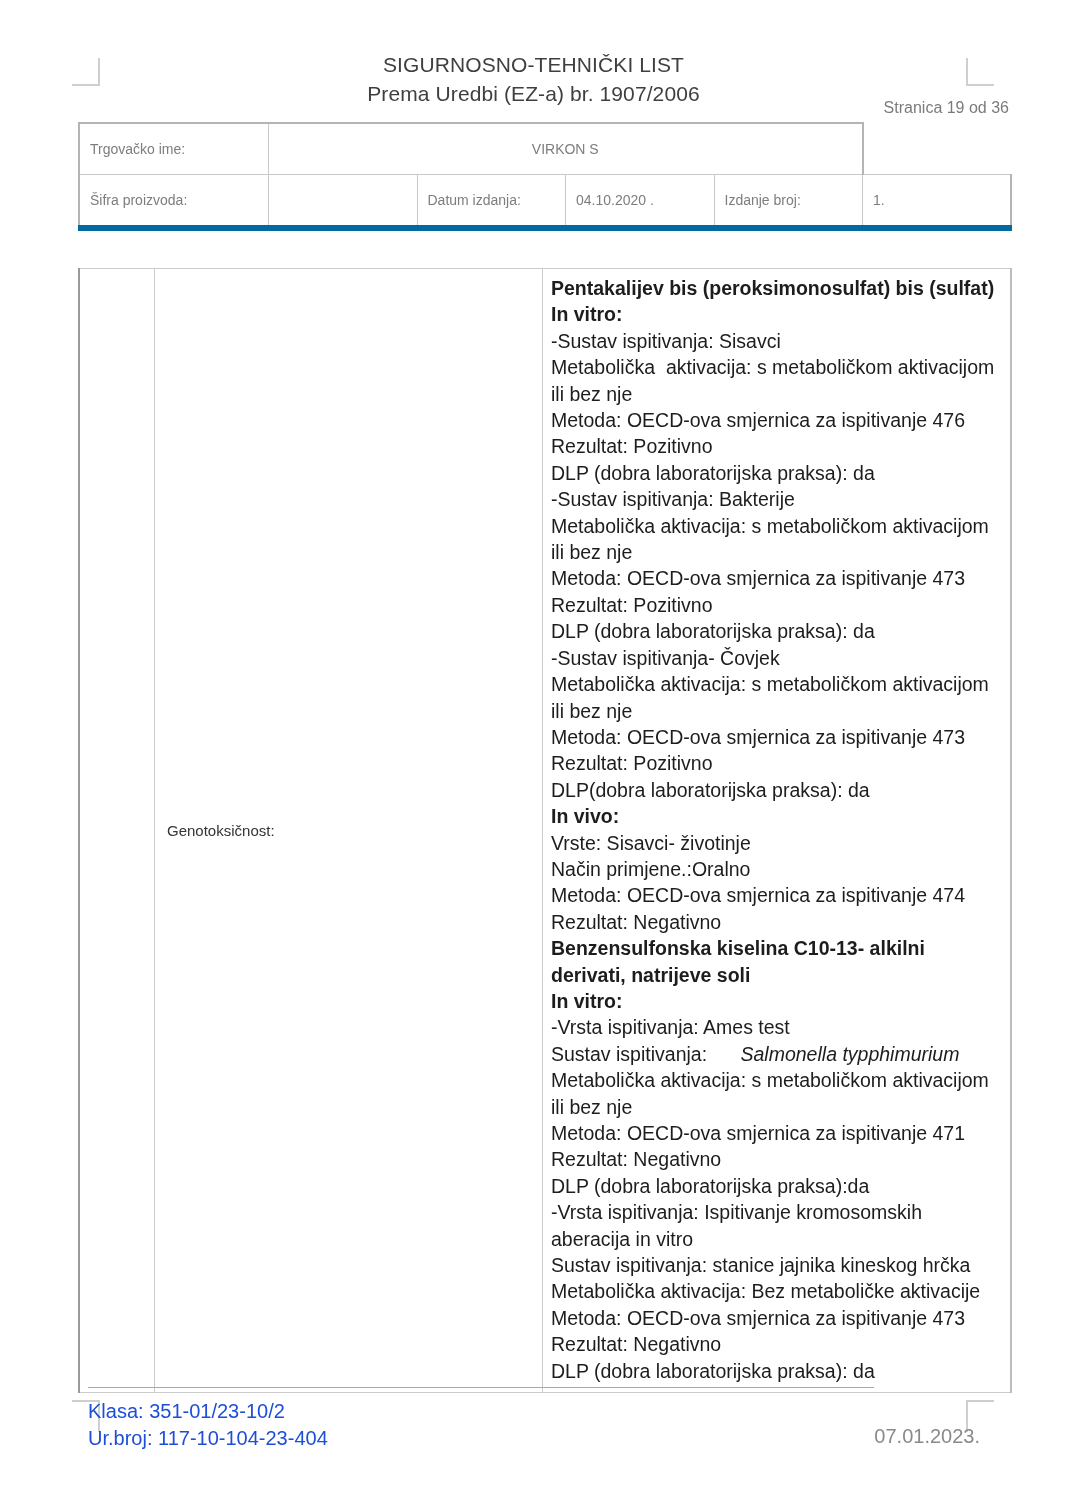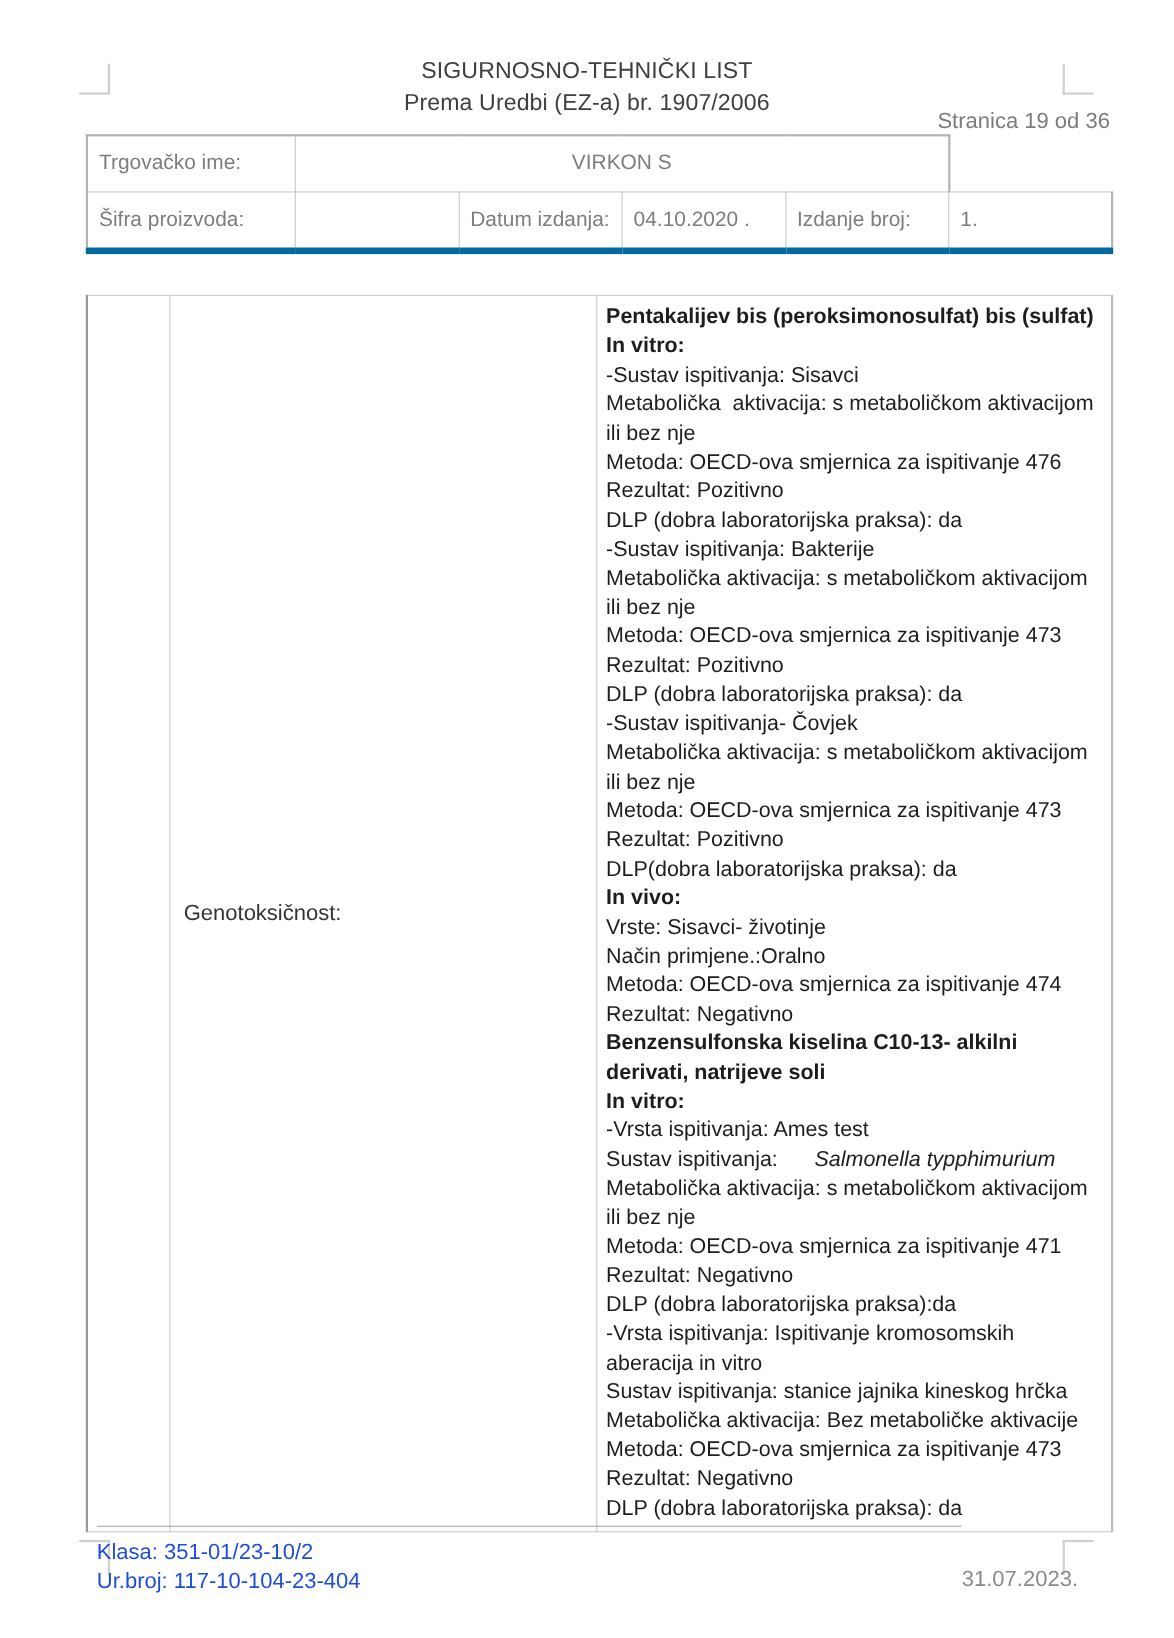--- a/index.html
+++ b/index.html
@@ -48,33 +48,33 @@
     line-height: 29px;
     color: #3f3f3f;
     letter-spacing: 0.1px;
   }
   .doc-title .l2 { display: block; }
 
   .page-number {
     position: absolute;
     right: 58px;
     top: 99px;
-    font-size: 20px;
+    font-size: 16px;
     color: #7b7b7b;
   }
 
   
   .hdr-table {
     position: absolute;
     left: 78px;
     top: 122px;
     width: 934px;
     border-collapse: collapse;
     table-layout: fixed;
-    font-size: 19px;
+    font-size: 14px;
     color: #7d7d7d;
   }
   .hdr-table td {
     border: 1px solid #c9c9c9;
     padding: 6px 10px;
     vertical-align: middle;
     height: 38px;
   }
   .hdr-table .outer-top { border-top: 2px solid #b4b4b4; }
   .hdr-table .outer-left { border-left: 2px solid #b4b4b4; }
@@ -93,21 +93,21 @@
     table-layout: fixed;
   }
   .main-table td {
     border: 1px solid #cbcbcb;
     vertical-align: middle;
     padding: 0;
   }
   .main-table td.c1 { width: 74px; border-left: 2px solid #9a9a9a; }
   .main-table td.c2 {
     width: 375px;
-    font-size: 20px;
+    font-size: 15px;
     color: #333;
     padding: 0 0 0 12px;
   }
   .main-table td.c3 {
     border-right: 2px solid #bdbdbd;
     vertical-align: top;
     padding: 6px 8px 8px 8px;
   }
 
   .content-lines {
@@ -239,13 +239,13 @@
     </td>
   </tr>
 </tbody>
   </table>
 
 <div class="footer-rule"></div>
 <div class="footer-left">
   <div>Klasa: 351-01/23-10/2</div>
   <div>Ur.broj: 117-10-104-23-404</div>
 </div>
-<div class="footer-right">31.07.2023.</div>
+<div class="footer-right">07.01.2023.</div>
 
 </body></html>

